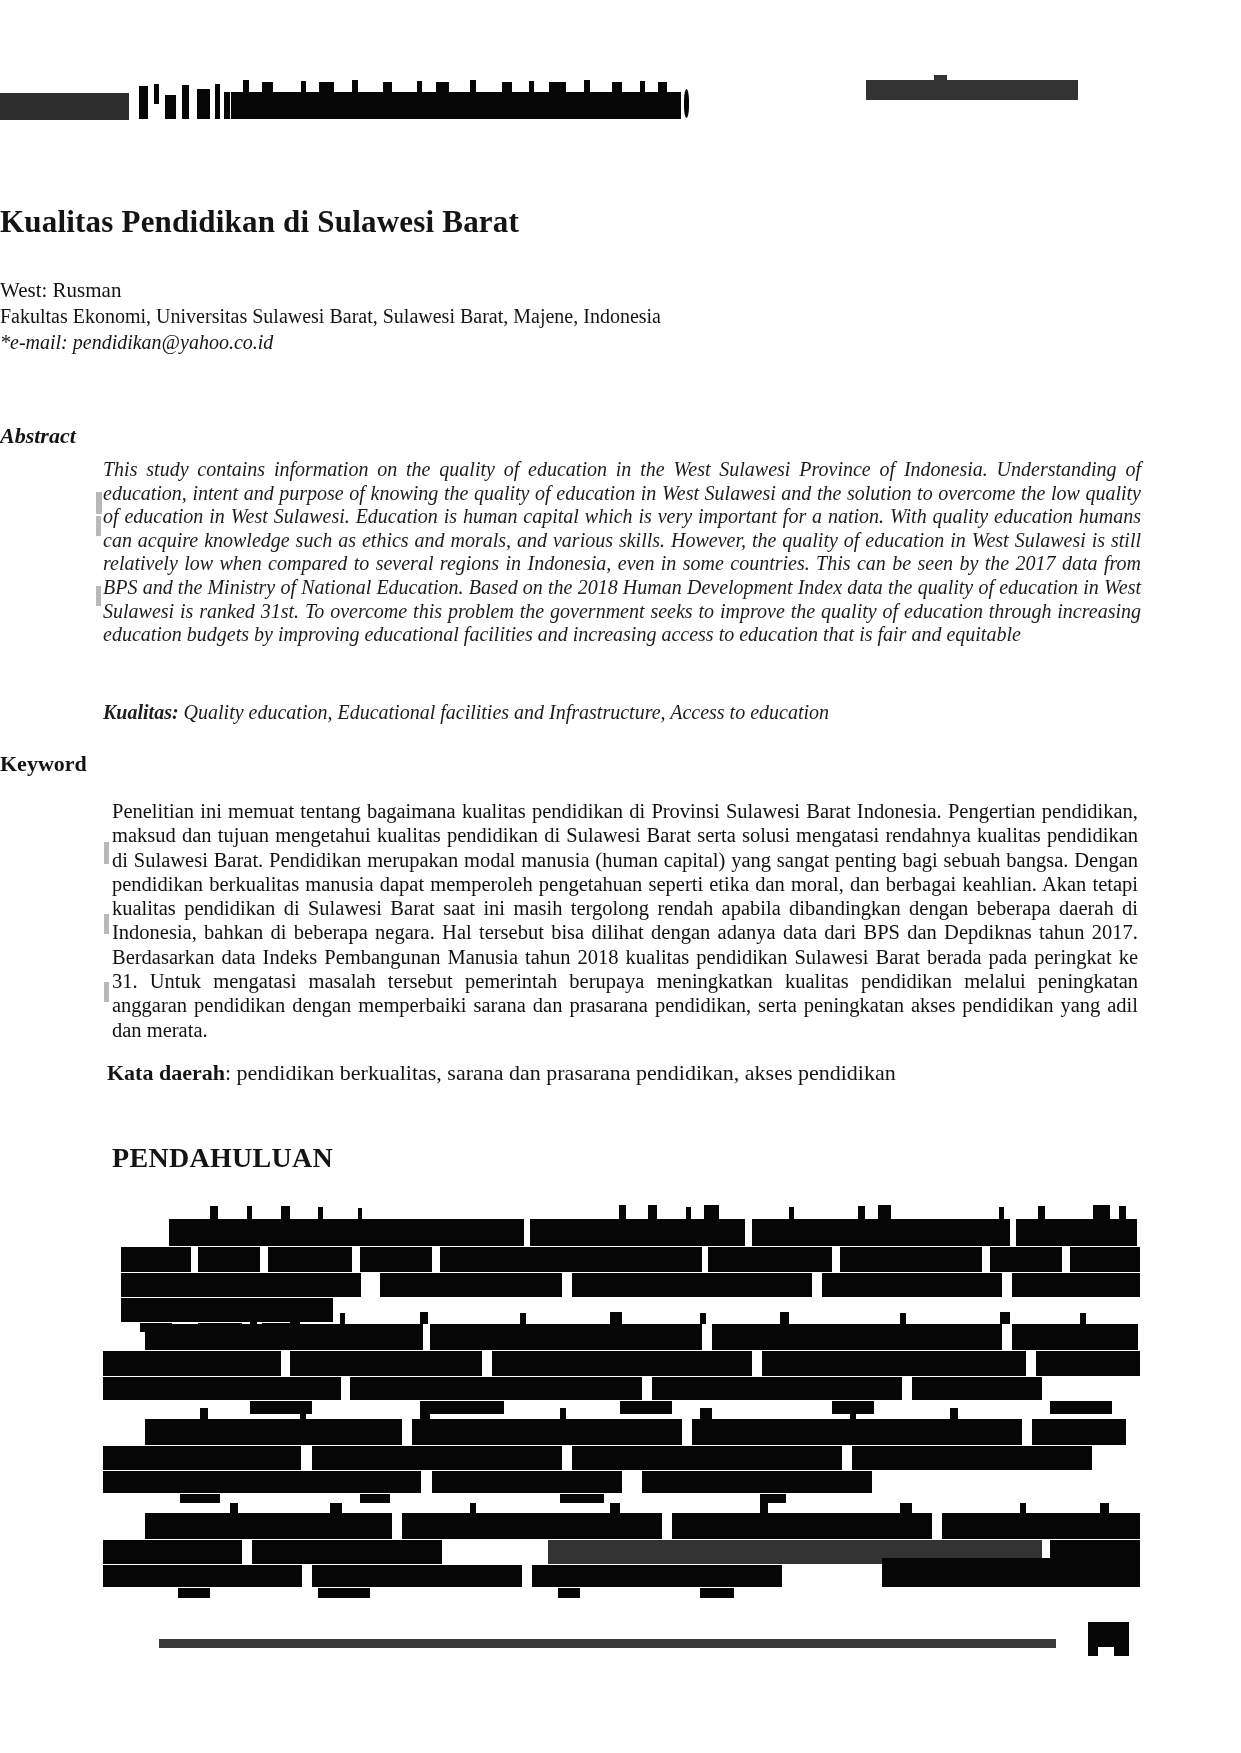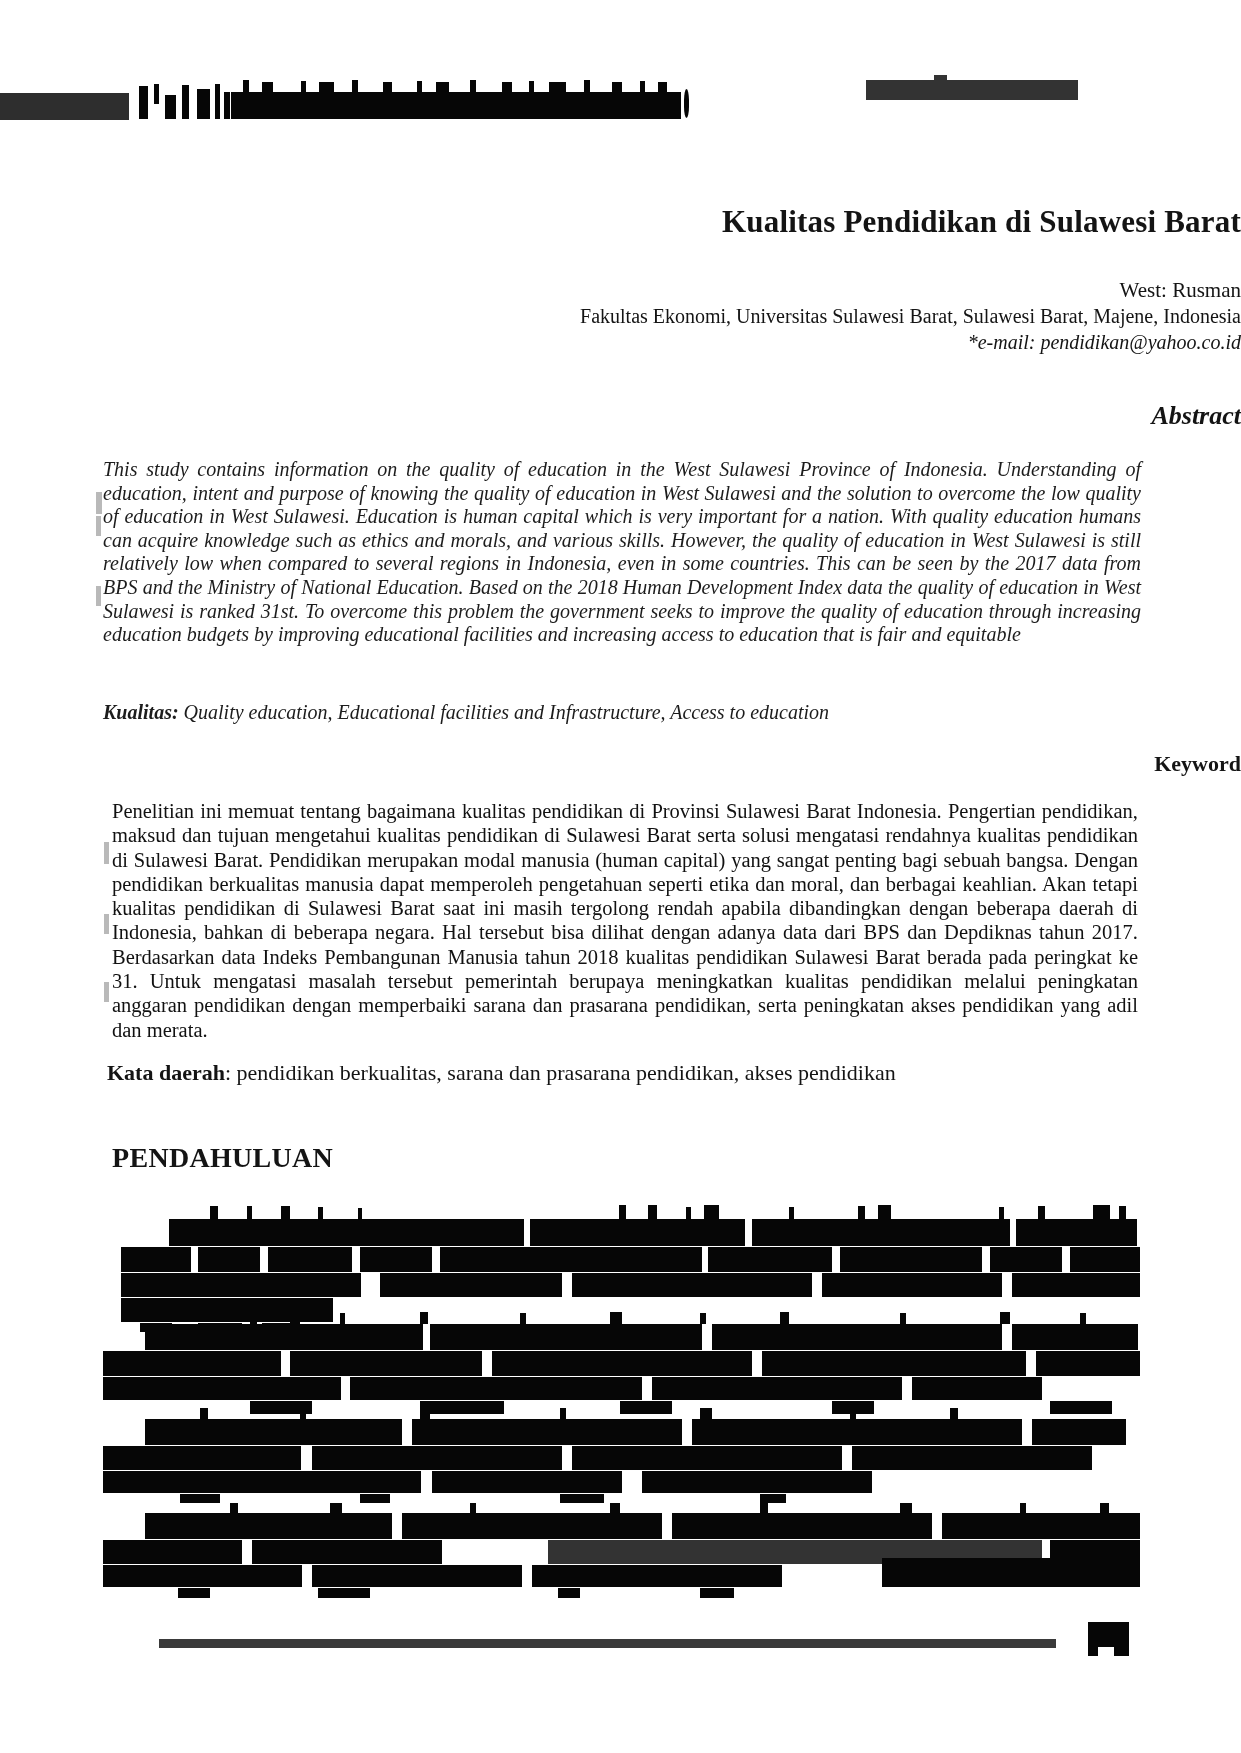--- a/index.html
+++ b/index.html
@@ -6,26 +6,26 @@
   .page{
     position:relative;
     width:1241px;height:1753px;
     background:#ffffff;
     font-family:"Liberation Serif","DejaVu Serif",serif;
     color:#141414;
     overflow:hidden;
   }
   
   .abs{position:absolute;}
-  .center{left:0;width:1241px;text-align:right;}
+  .center{left:0;width:1241px;text-align:left;}
   .title{top:204px;font-size:31px;font-weight:bold;letter-spacing:.2px;}
   .byline{top:278px;font-size:21px;}
   .affiliation{top:305px;font-size:20px;}
   .email{top:331px;font-size:20px;font-style:italic;}
-  .h-abstract{top:401px;font-size:26px;font-weight:bold;font-style:italic;}
+  .h-abstract{top:423px;font-size:22px;font-weight:bold;font-style:italic;}
   .abstract-body{
     top:458px;left:103px;width:1038px;
     font-size:20px;font-style:italic;line-height:23.6px;
     text-align:justify;color:#1c1c1c;
   }
   .keyword-line{top:701px;left:103px;width:1038px;font-size:20px;font-style:italic;color:#1c1c1c;}
   .keyword-line .lbl{font-weight:bold;}
   .h-abstrak{top:751px;font-size:22px;font-weight:bold;}
   .abstrak-body{
     top:799px;left:112px;width:1026px;

